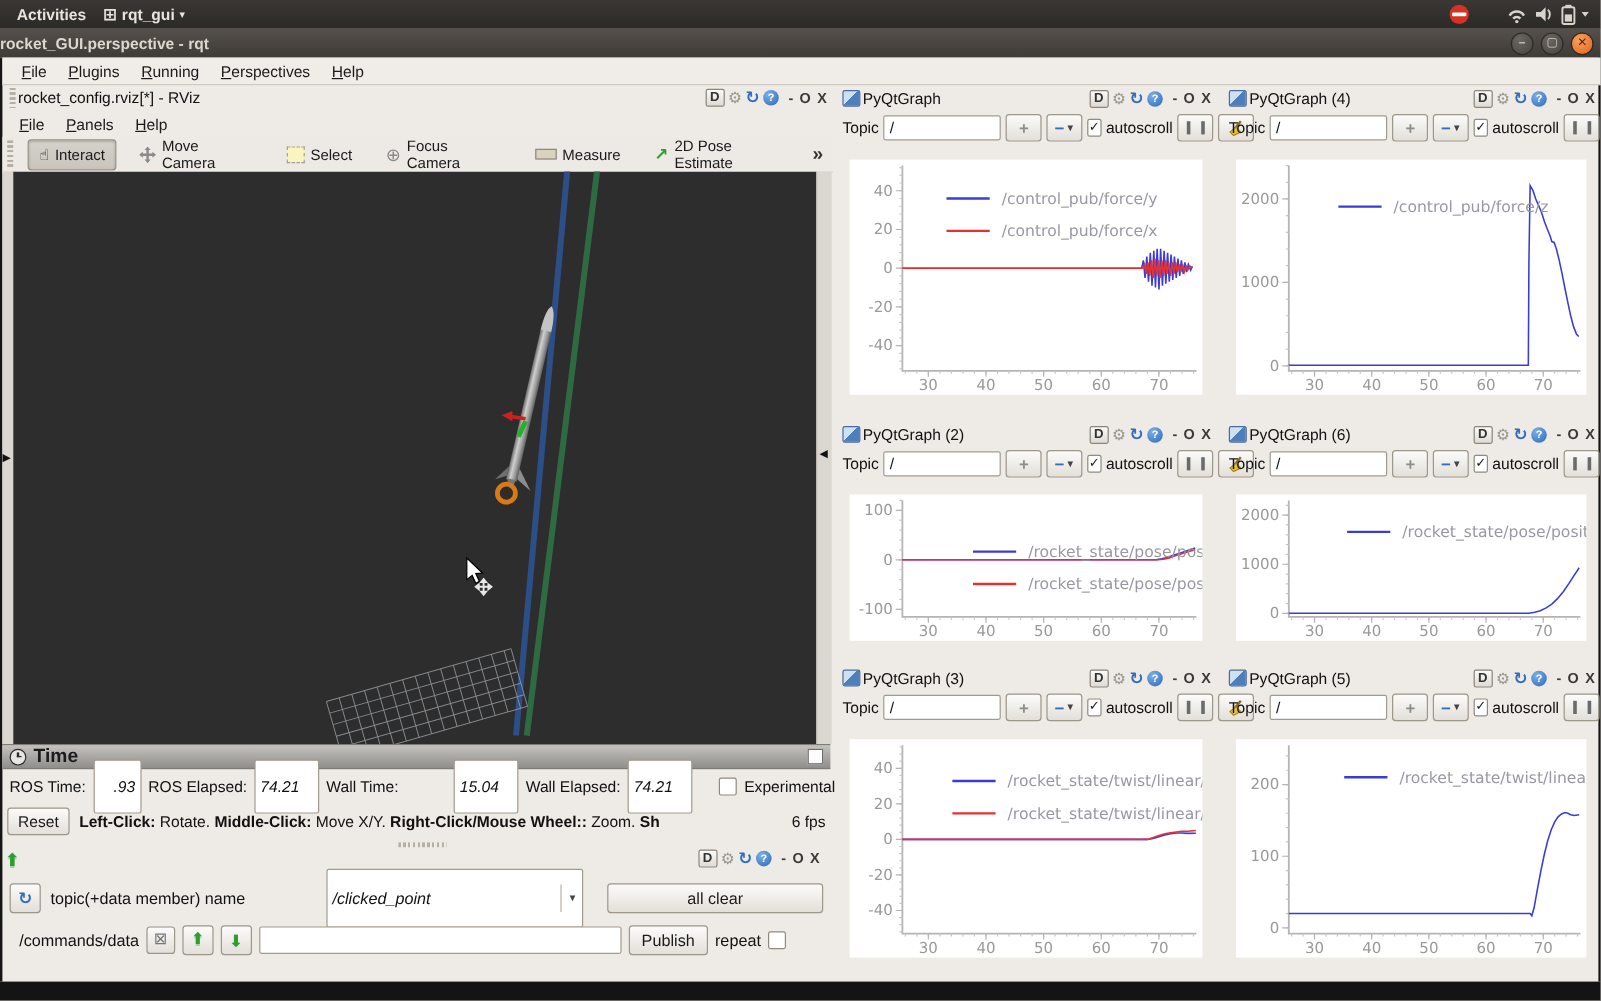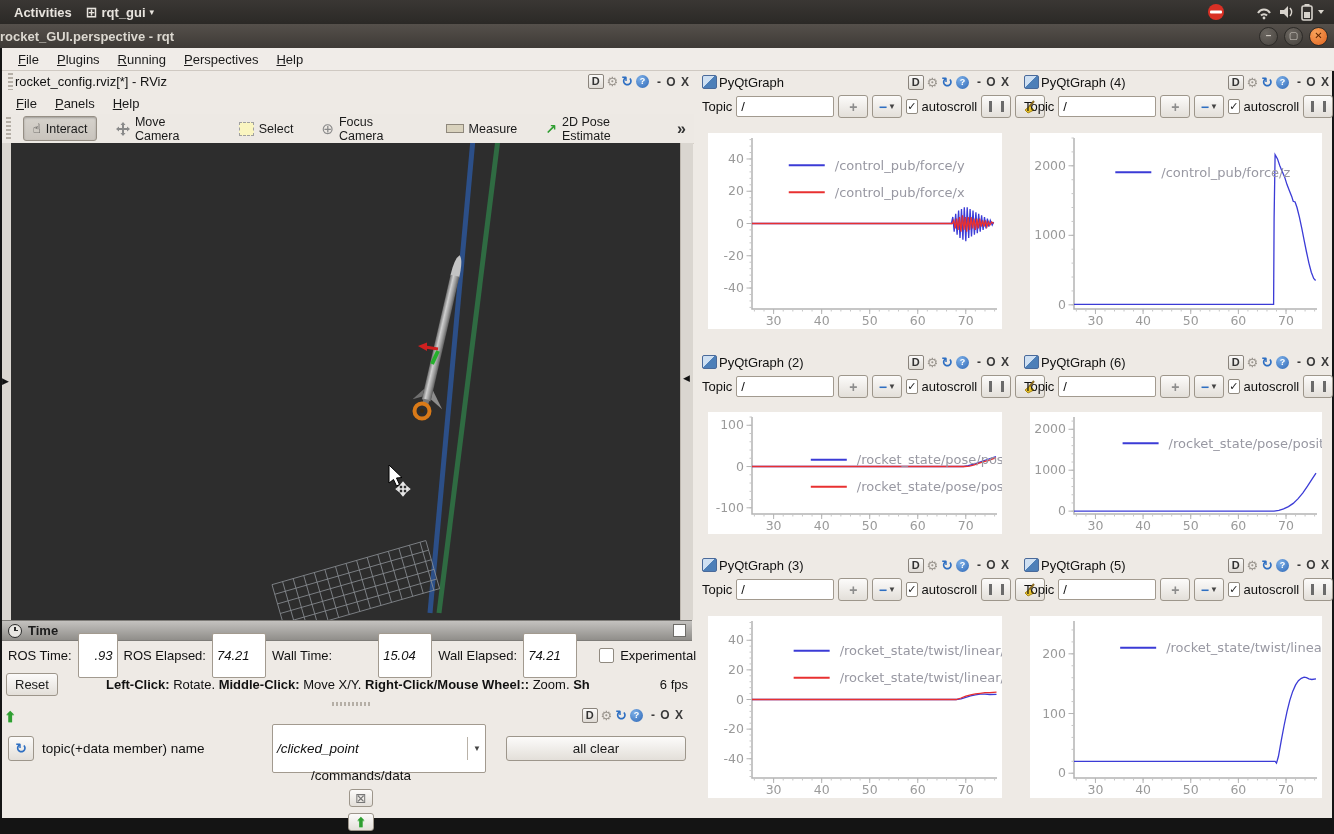--- a/index.html
+++ b/index.html
@@ -42,21 +42,21 @@
   .tin{width:88px;height:19px;font:13px "Liberation Sans","DejaVu Sans",sans-serif;background:#fff;border:1px solid #a29a8f;border-radius:2px;padding:0 4px;color:#111;}
   .sbtn{height:21px;min-width:24px;padding:0 2px;}
   .plus{color:#8d8d8d;font-size:14px;font-weight:bold;}
   .minus{color:#2e6fc2;font-size:14px;font-weight:bold;}
   .caret{font-size:8px;color:#444;margin-left:1px;}
   .pausebars{width:9px;height:11px;border-left:3px solid #6b6b6b;border-right:3px solid #6b6b6b;}
   .plot-canvas{background:#fff;}
   .tick{font:12.5px "DejaVu Sans",sans-serif;fill:#9a9a9a;}
   .leg{font:13px "DejaVu Sans",sans-serif;fill:#9898a2;}
   
-  .time-hdr{background:linear-gradient(#c4c2bf,#908e8a);border-top:1px solid #7e7c78;border-bottom:1px solid #7e7c78;display:flex;align-items:center;font-size:13px;font-weight:bold;color:#1c1c1c;padding:0 6px;gap:6px;}
+  .time-hdr{background:linear-gradient(#c4c2bf,#908e8a);border-top:1px solid #7e7c78;border-bottom:1px solid #7e7c78;display:flex;align-items:center;font-size:16px;font-weight:bold;color:#1c1c1c;padding:0 6px;gap:6px;}
   .clock-ic{width:12px;height:12px;border-radius:50%;border:1.5px solid #2b2b2b;background:#e8e6e2;position:relative;}
   .clock-ic:before{content:"";position:absolute;left:5px;top:2px;width:1.5px;height:4px;background:#2b2b2b;}
   .clock-ic:after{content:"";position:absolute;left:5px;top:5px;width:4px;height:1.5px;background:#2b2b2b;}
   .bold{font-weight:bold;}
   .garrow{color:#2f9e31;font-weight:bold;text-shadow:0 1px 0 #9ad89a;}
   .tri{color:#111;font-size:9px;}
 </style>
 </head>
 <body>
 
@@ -226,21 +226,21 @@
     <span class="field" style="width:44px;height:19px;">74.21</span>
     <span>Wall Time:</span>
     <span class="field" style="width:44px;height:19px;margin-left:40px;">15.04</span>
     <span>Wall Elapsed:</span>
     <span class="field" style="width:44px;height:19px;">74.21</span>
     <span class="cbox" style="margin-left:16px;"></span>
     <span>Experimental</span>
   </div>
   <div class="abs hrow" style="left:2px;top:670px;width:690px;height:28px;gap:8px;padding-left:4px;font-size:13px;color:#111;">
     <span class="btn" style="height:21px;padding:0 8px;">Reset</span>
-    <span style="white-space:nowrap;overflow:hidden;flex:1;margin-left:40px;">
+    <span style="white-space:nowrap;overflow:hidden;flex:1;">
       <span class="bold">Left-Click:</span><span> Rotate. </span><span class="bold">Middle-Click:</span><span> Move X/Y. </span><span class="bold">Right-Click/Mouse Wheel::</span><span> Zoom. </span><span class="bold">Sh</span>
     </span>
     <span style="margin-right:8px;white-space:nowrap;">6 fps</span>
   </div>
 
   <div class="abs hrow" style="left:2px;top:700px;width:690px;height:30px;">
     <span class="garrow" style="position:absolute;left:2px;top:8px;font-size:15px;">⬆</span>
     <span class="hgrip" style="position:absolute;left:330px;top:2px;"></span>
     <span class="panel-icons" style="margin-right:8px;">
       <span class="dbox">D</span>
@@ -254,21 +254,21 @@
     <span class="btn" style="width:24px;height:23px;">
         <span class="refr">↻</span>
       </span>
     <span>topic(+data member) name</span>
     <span class="field" style="left:270px;position:absolute;width:204px;height:23px;">
       <span>/clicked_point</span>
       <span style="margin-left:auto;border-left:1px solid #b9b2a8;height:100%;display:flex;align-items:center;padding-left:5px;font-size:8px;color:#444;">▼</span>
     </span>
     <span class="btn" style="left:504px;position:absolute;width:178px;height:23px;">all clear</span>
   </div>
-  <div class="abs hrow" style="left:2px;top:768px;width:690px;height:30px;gap:6px;padding-left:14px;font-size:13.5px;color:#111;flex-direction:column;">
+  <div class="abs hrow" style="left:2px;top:768px;width:690px;height:30px;gap:6px;padding-left:14px;font-size:13.5px;color:#111;">
     <span>/commands/data</span>
     <span class="btn" style="width:22px;height:21px;color:#777;">⊠</span>
     <span class="btn" style="width:24px;height:23px;">
         <span class="garrow">⬆</span>
       </span>
     <span class="btn" style="width:24px;height:23px;">
         <span class="garrow" style="display:inline-block;transform:rotate(180deg);">⬆</span>
       </span>
     <input class="tin" style="width: 292px; height: 21px;">
     <span class="btn" style="width:64px;height:23px;">Publish</span>

